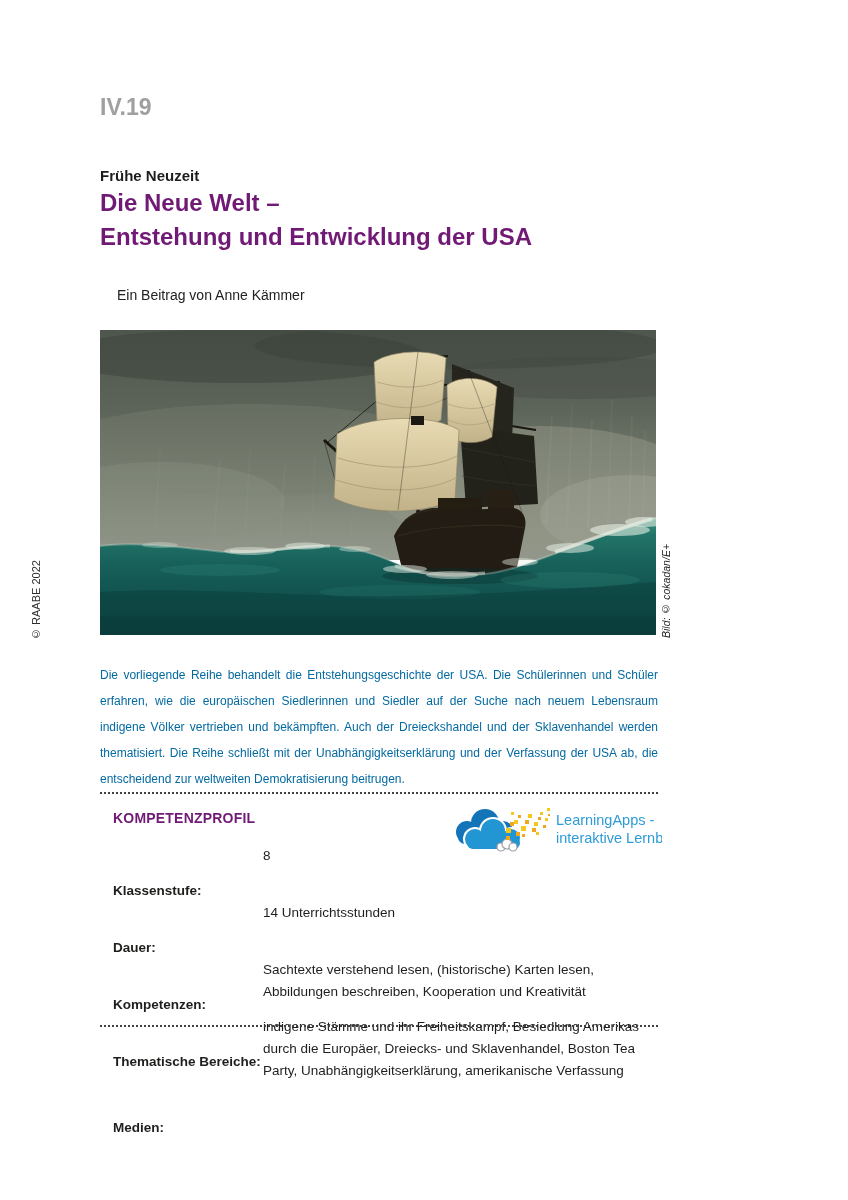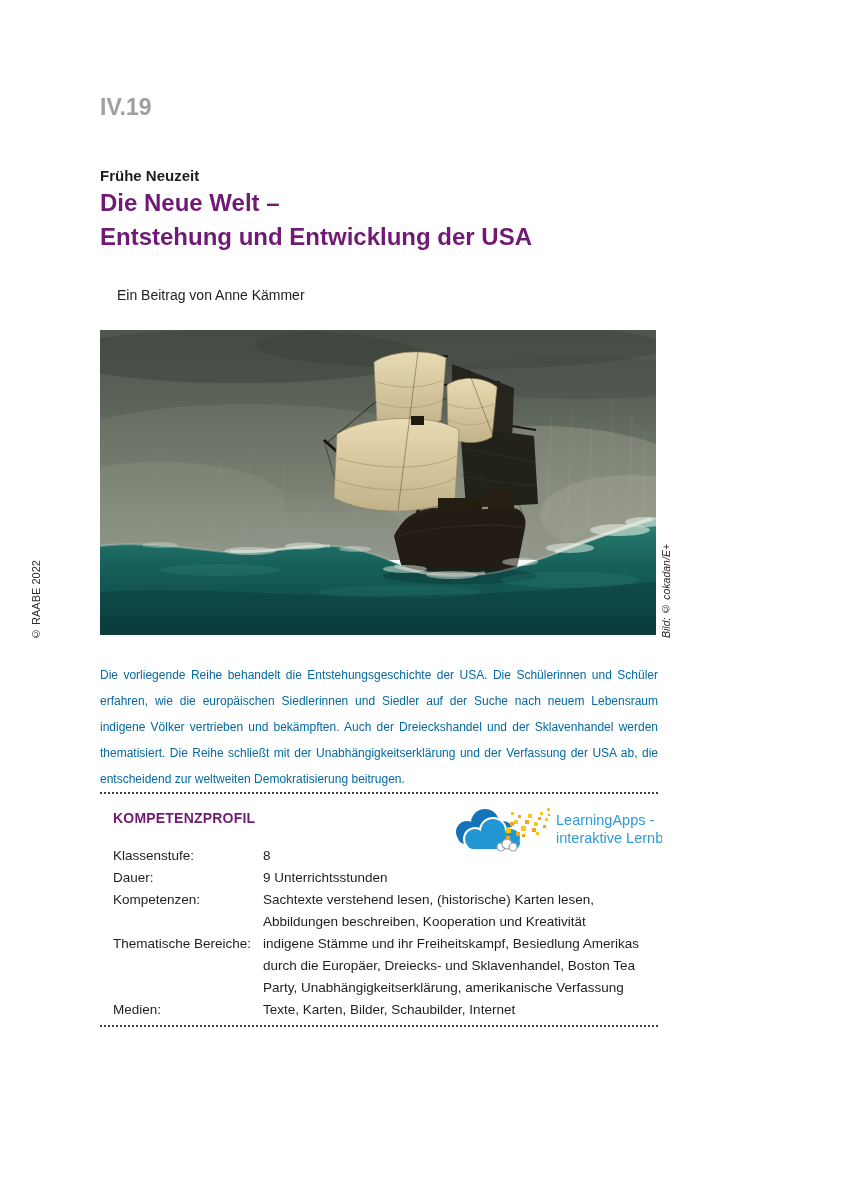--- a/index.html
+++ b/index.html
@@ -20,21 +20,21 @@
   .divider{position:absolute;left:100px;width:558px;height:0;border-top:2px dotted #404040;}
   .d1{top:792px;}
   .d2{top:1025px;}
   .profile-heading{position:absolute;left:113px;top:810px;font-size:14px;font-weight:bold;letter-spacing:.2px;color:#701a75;}
   .logo{position:absolute;left:448px;top:806px;width:214px;height:50px;}
   .profile-table{
     position:absolute;left:113px;top:845px;width:545px;
     display:grid;grid-template-columns:150px 395px;column-gap:0;
     font-size:13.5px;line-height:22px;color:#1e1e1c;
   }
-  .profile-table .lbl{font-weight:normal;}
+  .profile-table .lbl{font-weight:bold;margin-top:35px;}
 </style>
 </head>
 <body>
 
 <div class="page">
 
   <div class="kicker">IV.19</div>
   <div class="category">Frühe Neuzeit</div>
   <div class="title">Die Neue Welt –
 Entstehung und Entwicklung der USA</div>
@@ -225,24 +225,23 @@
         <text x="108" y="19" fill="#2e9bd6">LearningApps -</text>
         <text x="108" y="37" fill="#2e9bd6">interaktive Lernbausteine</text>
       </g>
     </svg>
   </div>
 
   <div class="profile-table">
     <div class="lbl">Klassenstufe:</div>
     <div class="val">8</div>
     <div class="lbl">Dauer:</div>
-    <div class="val">9 Unterrichtsstunden</div>
+    <div class="val">14 Unterrichtsstunden</div>
     <div class="lbl">Kompetenzen:</div>
     <div class="val">Sachtexte verstehend lesen, (historische) Karten lesen, Abbildungen beschreiben, Kooperation und Kreativität</div>
     <div class="lbl">Thematische Bereiche:</div>
     <div class="val">indigene Stämme und ihr Freiheitskampf, Besiedlung Amerikas durch die Europäer, Dreiecks- und Sklavenhandel, Boston Tea Party, Unabhängigkeitserklärung, amerikanische Verfassung</div>
     <div class="lbl">Medien:</div>
-    <div class="val">Texte, Karten, Bilder, Schaubilder, Internet</div>
   </div>
 
   <div class="divider d2"></div>
 
 </div>
 
 </body></html>

